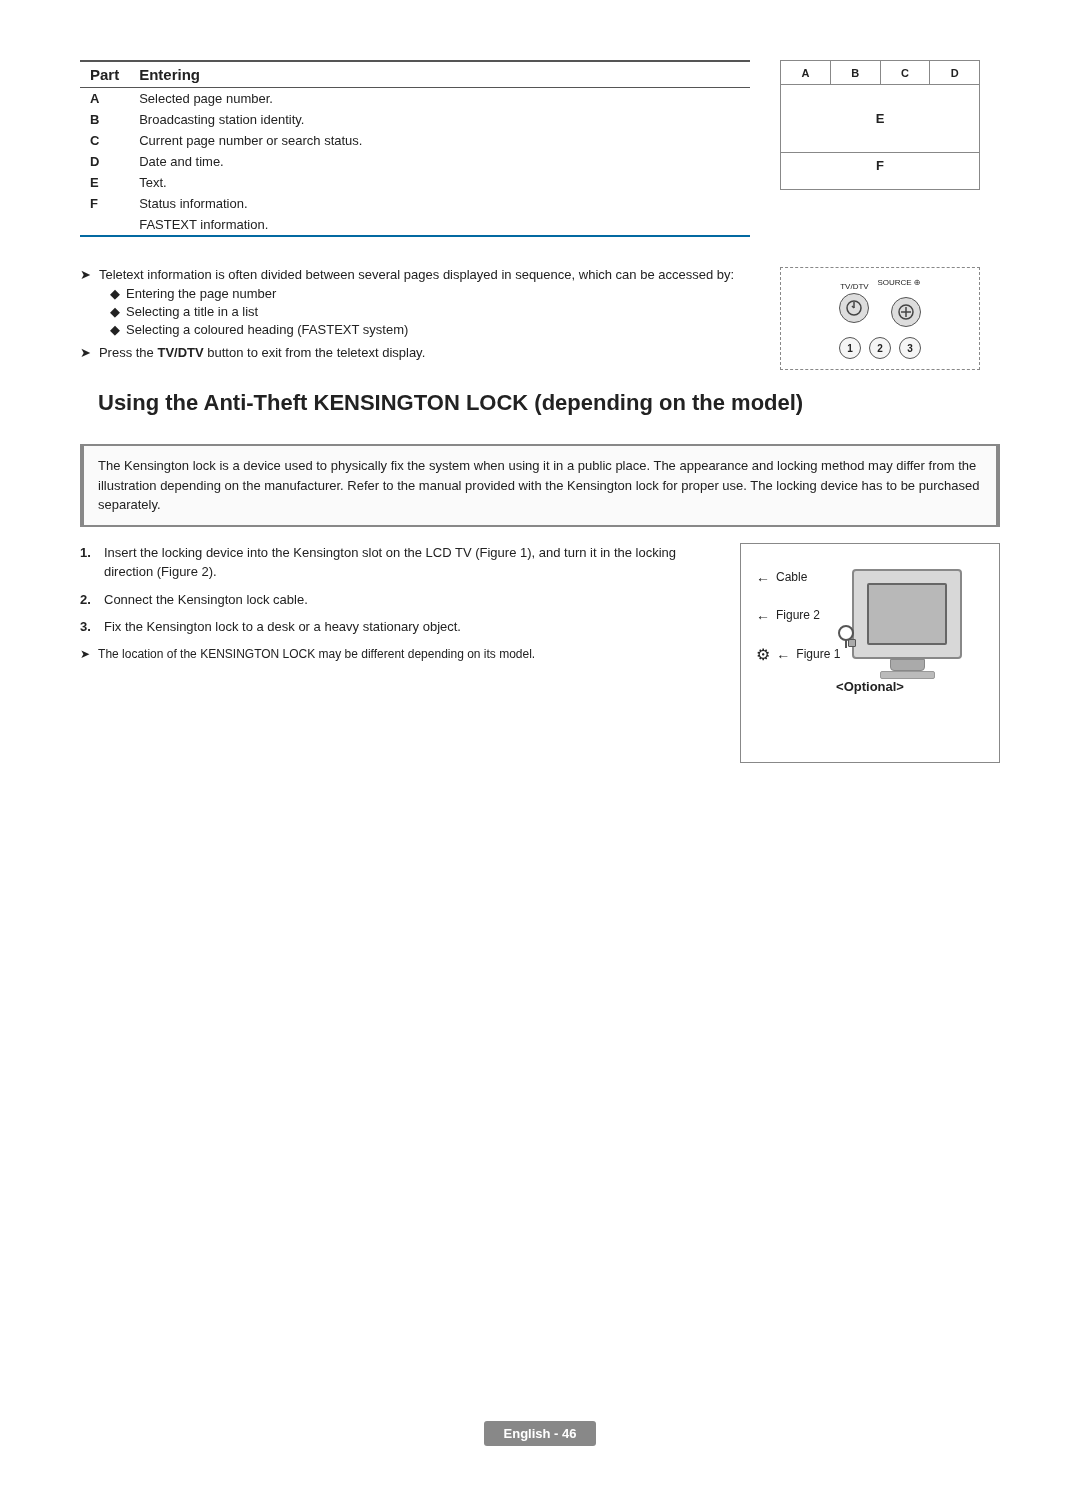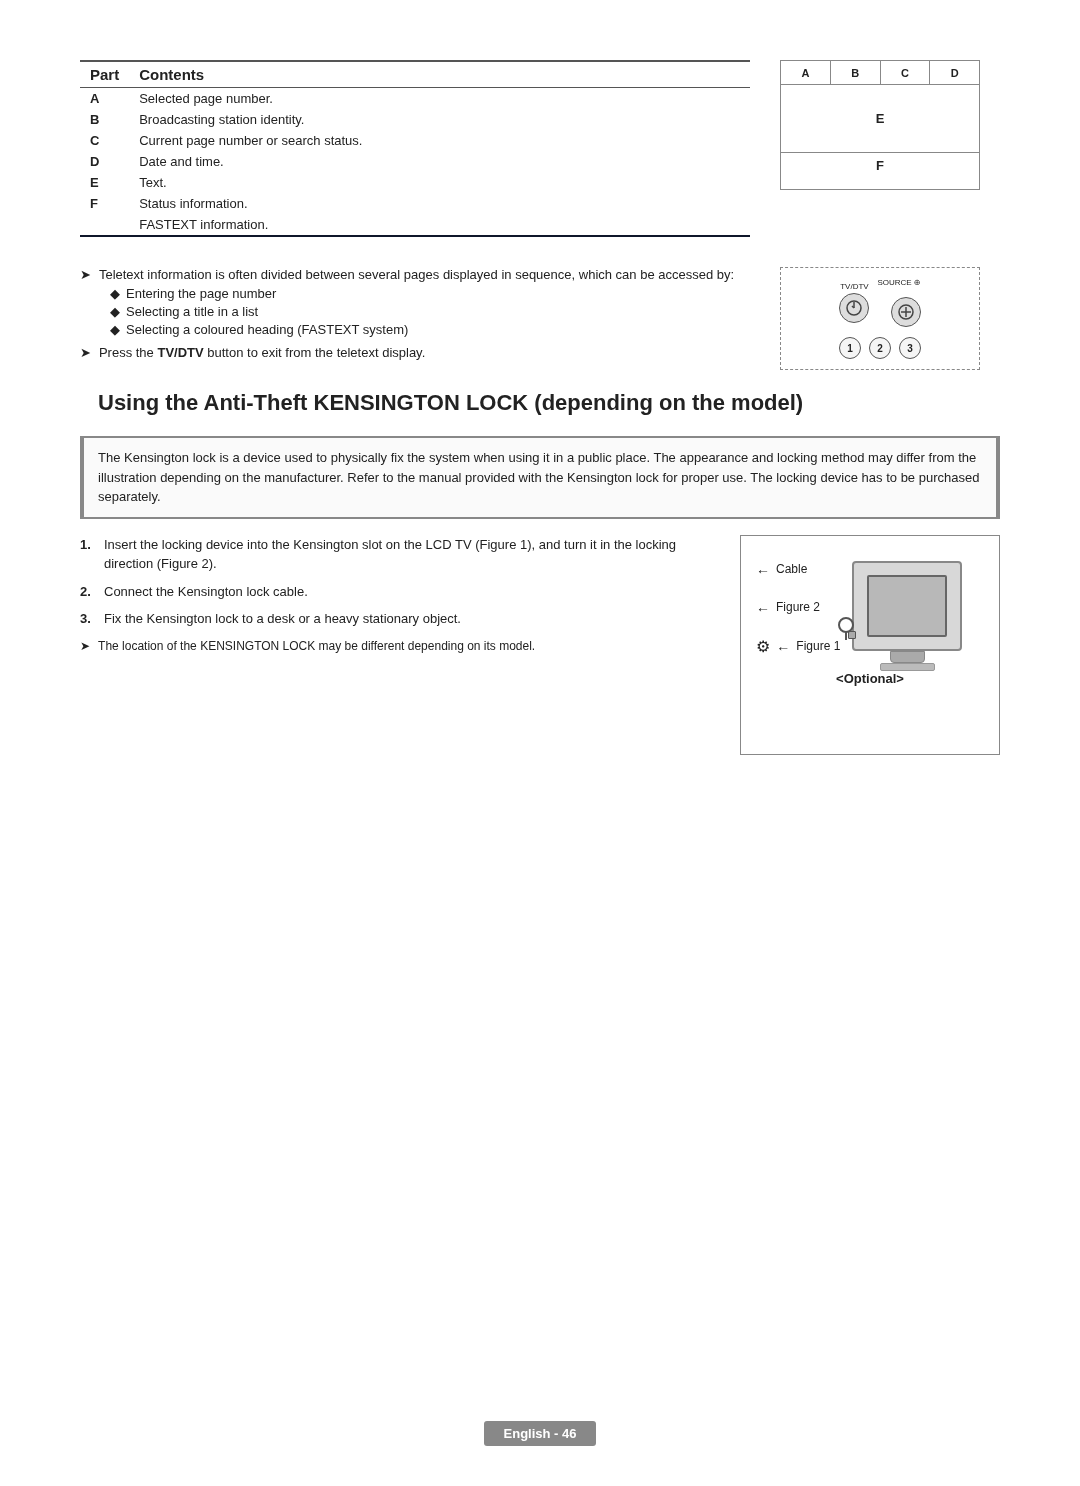--- a/index.html
+++ b/index.html
@@ -43,21 +43,21 @@
     .teletext-table td {
       padding: 3px 10px;
       font-size: 13px;
       vertical-align: top;
     }
     .teletext-table td:first-child {
       font-weight: bold;
       width: 30px;
     }
     .teletext-table .last-row td {
-      border-bottom: 2px solid #0f172a;
+      border-bottom: 2px solid #0369a1;
     }
     .teletext-right {
       width: 220px;
       flex-shrink: 0;
     }
 
     
     .teletext-diagram {
       border: 1.5px solid #888;
       width: 200px;
@@ -305,38 +305,38 @@
     }
 
     .kensington-section {
       margin-bottom: 300px;
     }
 
     .kensington-title-wrap {
       display: flex;
       align-items: flex-start;
       gap: 12px;
-      margin-bottom: 20px;
+      margin-bottom: 28px;
     }
     .side-bar-accent {
       width: 6px;
       background: #555;
       border-radius: 2px;
     }
   </style>
 </head>
 <body>
 
 <div class="teletext-section">
   <div class="teletext-left">
     <table class="teletext-table">
       <thead>
         <tr>
           <th>Part</th>
-          <th>Contents</th>
+          <th>Entering</th>
         </tr>
       </thead>
       <tbody>
         <tr>
           <td>A</td>
           <td>Selected page number.</td>
         </tr>
         <tr>
           <td>B</td>
           <td>Broadcasting station identity.</td>

